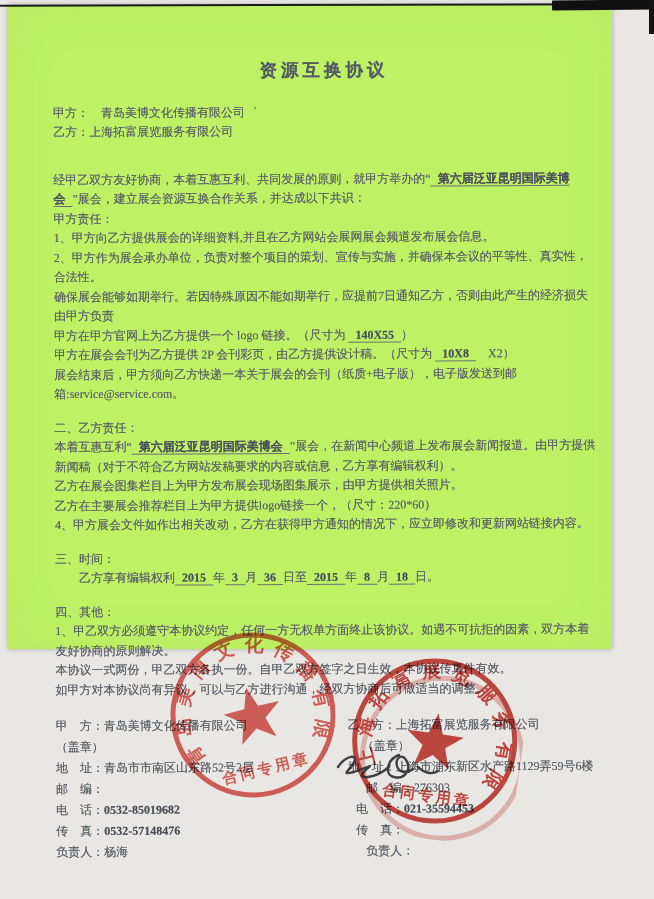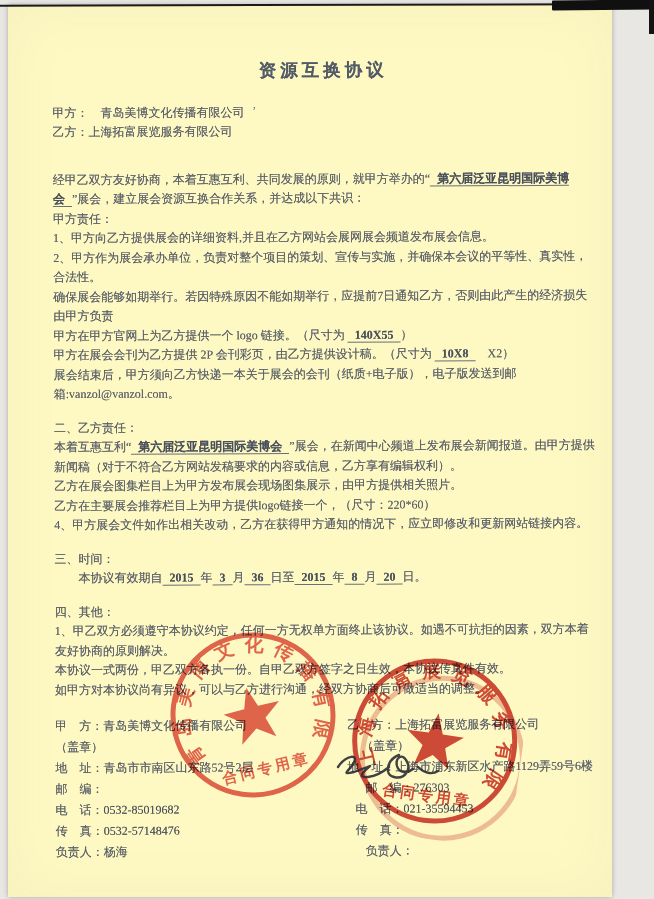--- a/index.html
+++ b/index.html
@@ -8,22 +8,22 @@
     background:#e9e7e3;
     font-family:"Liberation Serif","DejaVu Serif",serif;
   }
   .stage{position:relative;width:654px;height:899px;}
   
   .scan-line{position:absolute;top:4px;left:0;width:600px;height:2px;background:#1b1b1b;transform:rotate(-0.15deg);z-index:6;}
   .scan-blob{position:absolute;top:0;left:552px;width:102px;height:10px;background:#101010;transform:rotate(-0.6deg);z-index:6;border-radius:1px;}
   .scan-edge{position:absolute;top:0;left:649px;width:5px;height:34px;background:#141414;z-index:6;}
   
   .paper{
-    position:absolute;left:8px;top:5px;width:604px;height:892px;
-    background:#fef9c3;
+    position:absolute;left:8px;top:5px;width:604px;height:644px;
+    background:#bef264;
     box-shadow:0 0 5px rgba(0,0,0,.28), inset 0 0 60px rgba(120,115,105,.06);
   }
   .content{
     position:relative;height:100%;
     padding:56px 16px 0 46px;box-sizing:border-box;
     transform:rotate(-0.25deg);
     color:#5c6169;font-size:12px;line-height:19.5px;
     text-shadow:0 0 .5px rgba(92,97,105,.75);
   }
   .title{
@@ -35,21 +35,21 @@
   .gap-top{margin-top:14px;}
   .indent{text-indent:2em;}
   .u{border-bottom:1px solid #6a6f77;padding:0 7px;}
   .b{font-weight:bold;color:#4a505a;}
   .tick{position:absolute;left:200px;top:-2px;font-size:11px;color:#7a7f86;}
   
   .sigblock{display:flex;margin-top:16px;position:relative;}
   .sigcol-a{width:252px;flex:none;}
   .sigcol-b{flex:1;padding-left:40px;box-sizing:border-box;}
   .sigrow{line-height:21px;white-space:nowrap;}
-  .sigrow .val{font-weight:400;color:#4a505a;}
+  .sigrow .val{font-weight:700;color:#4a505a;}
   .off1{padding-left:14px;}
   .off2{padding-left:8px;}
   .off3{padding-left:18px;}
   
   .seal{position:absolute;mix-blend-mode:multiply;opacity:.92;pointer-events:none;}
   .seal-a{left:157px;top:622px;transform:rotate(-14deg);}
   .seal-b{left:338px;top:648px;transform:rotate(8deg);}
   .seal text{font-family:"Liberation Sans","DejaVu Sans",sans-serif;font-weight:bold;}
   .ghost{opacity:.35;}
   .signature-svg{position:absolute;left:322px;top:740px;}
@@ -73,30 +73,30 @@
       </div>
 
       <p><span>经甲乙双方友好协商，本着互惠互利、共同发展的原则，就甲方举办的“</span><span class="u b">第六届泛亚昆明国际美博会</span><span>”展会，建立展会资源互换合作关系，并达成以下共识：</span></p>
 
       <p>甲方责任：</p>
       <p>1、甲方向乙方提供展会的详细资料,并且在乙方网站会展网展会频道发布展会信息。</p>
       <p>2、甲方作为展会承办单位，负责对整个项目的策划、宣传与实施，并确保本会议的平等性、真实性，合法性。</p>
       <p>确保展会能够如期举行。若因特殊原因不能如期举行，应提前7日通知乙方，否则由此产生的经济损失由甲方负责</p>
       <p><span>甲方在甲方官网上为乙方提供一个 logo 链接。（尺寸为</span> <span class="u b">140X55</span><span>）</span></p>
       <p><span>甲方在展会会刊为乙方提供 2P 会刊彩页，由乙方提供设计稿。（尺寸为</span> <span class="u b">10X8</span>　<span>X2）</span></p>
-      <p><span>展会结束后，甲方须向乙方快递一本关于展会的会刊（纸质+电子版），电子版发送到邮箱:</span><span>vanzol@vanzol.com</span><span>。</span></p>
+      <p><span>展会结束后，甲方须向乙方快递一本关于展会的会刊（纸质+电子版），电子版发送到邮箱:</span><span>service@service.com</span><span>。</span></p>
 
       <p class="gap-top">二、乙方责任：</p>
       <p><span>本着互惠互利“</span><span class="u b">第六届泛亚昆明国际美博会</span><span>”展会，在新闻中心频道上发布展会新闻报道。由甲方提供新闻稿（对于不符合乙方网站发稿要求的内容或信息，乙方享有编辑权利）。</span></p>
       <p>乙方在展会图集栏目上为甲方发布展会现场图集展示，由甲方提供相关照片。</p>
       <p>乙方在主要展会推荐栏目上为甲方提供logo链接一个，（尺寸：220*60）</p>
       <p>4、甲方展会文件如作出相关改动，乙方在获得甲方通知的情况下，应立即修改和更新网站链接内容。</p>
 
       <p class="gap-top">三、时间：</p>
-      <p class="indent"><span>本协议有效期自</span><span class="u b">2015</span><span>年</span><span class="u b">3</span><span>月</span><span class="u b">36</span><span>日至</span><span class="u b">2015</span><span>年</span><span class="u b">8</span><span>月</span><span class="u b">20</span><span>日。</span></p>
+      <p class="indent"><span>乙方享有编辑权利</span><span class="u b">2015</span><span>年</span><span class="u b">3</span><span>月</span><span class="u b">36</span><span>日至</span><span class="u b">2015</span><span>年</span><span class="u b">8</span><span>月</span><span class="u b">18</span><span>日。</span></p>
 
       <p class="gap-top">四、其他：</p>
       <p>1、甲乙双方必须遵守本协议约定，任何一方无权单方面终止该协议。如遇不可抗拒的因素，双方本着友好协商的原则解决。</p>
       <p>本协议一式两份，甲乙双方各执一份。自甲乙双方签字之日生效，本协议传真件有效。</p>
       <p>如甲方对本协议尚有异议，可以与乙方进行沟通，经双方协商后可做适当的调整。</p>
 
       <div class="sigblock">
         <div class="sigcol-a">
           <p class="sigrow"><span>甲　方：</span><span>青岛美博文化传播有限公司</span></p>
           <p class="sigrow">（盖章）</p>

